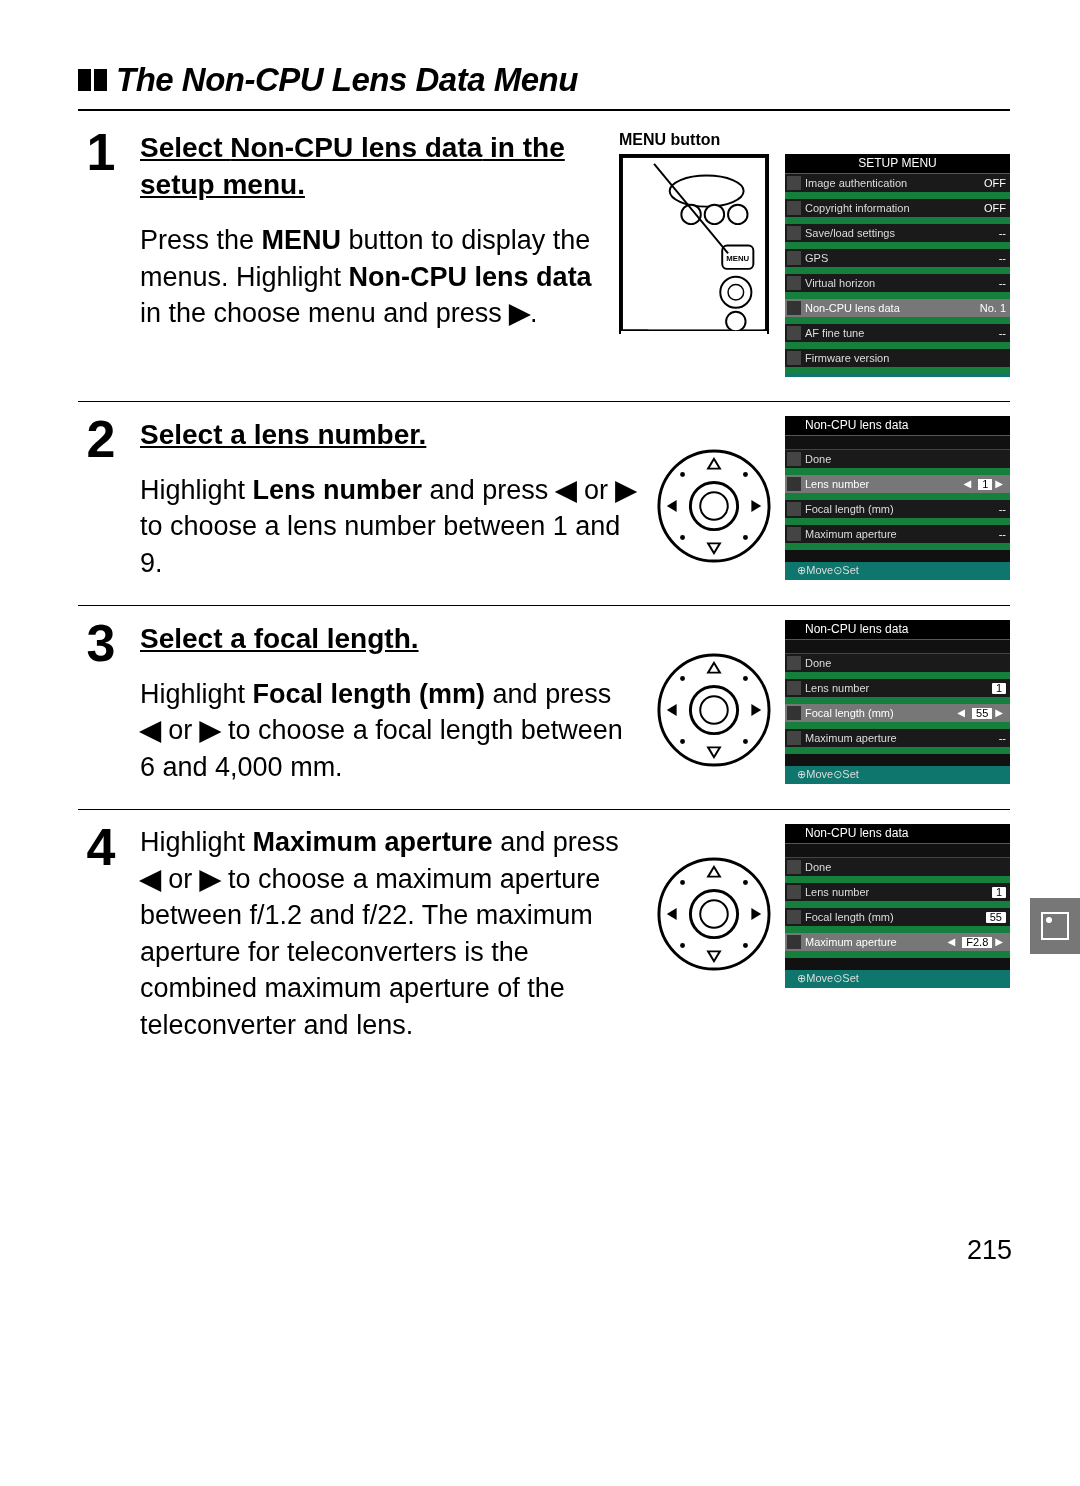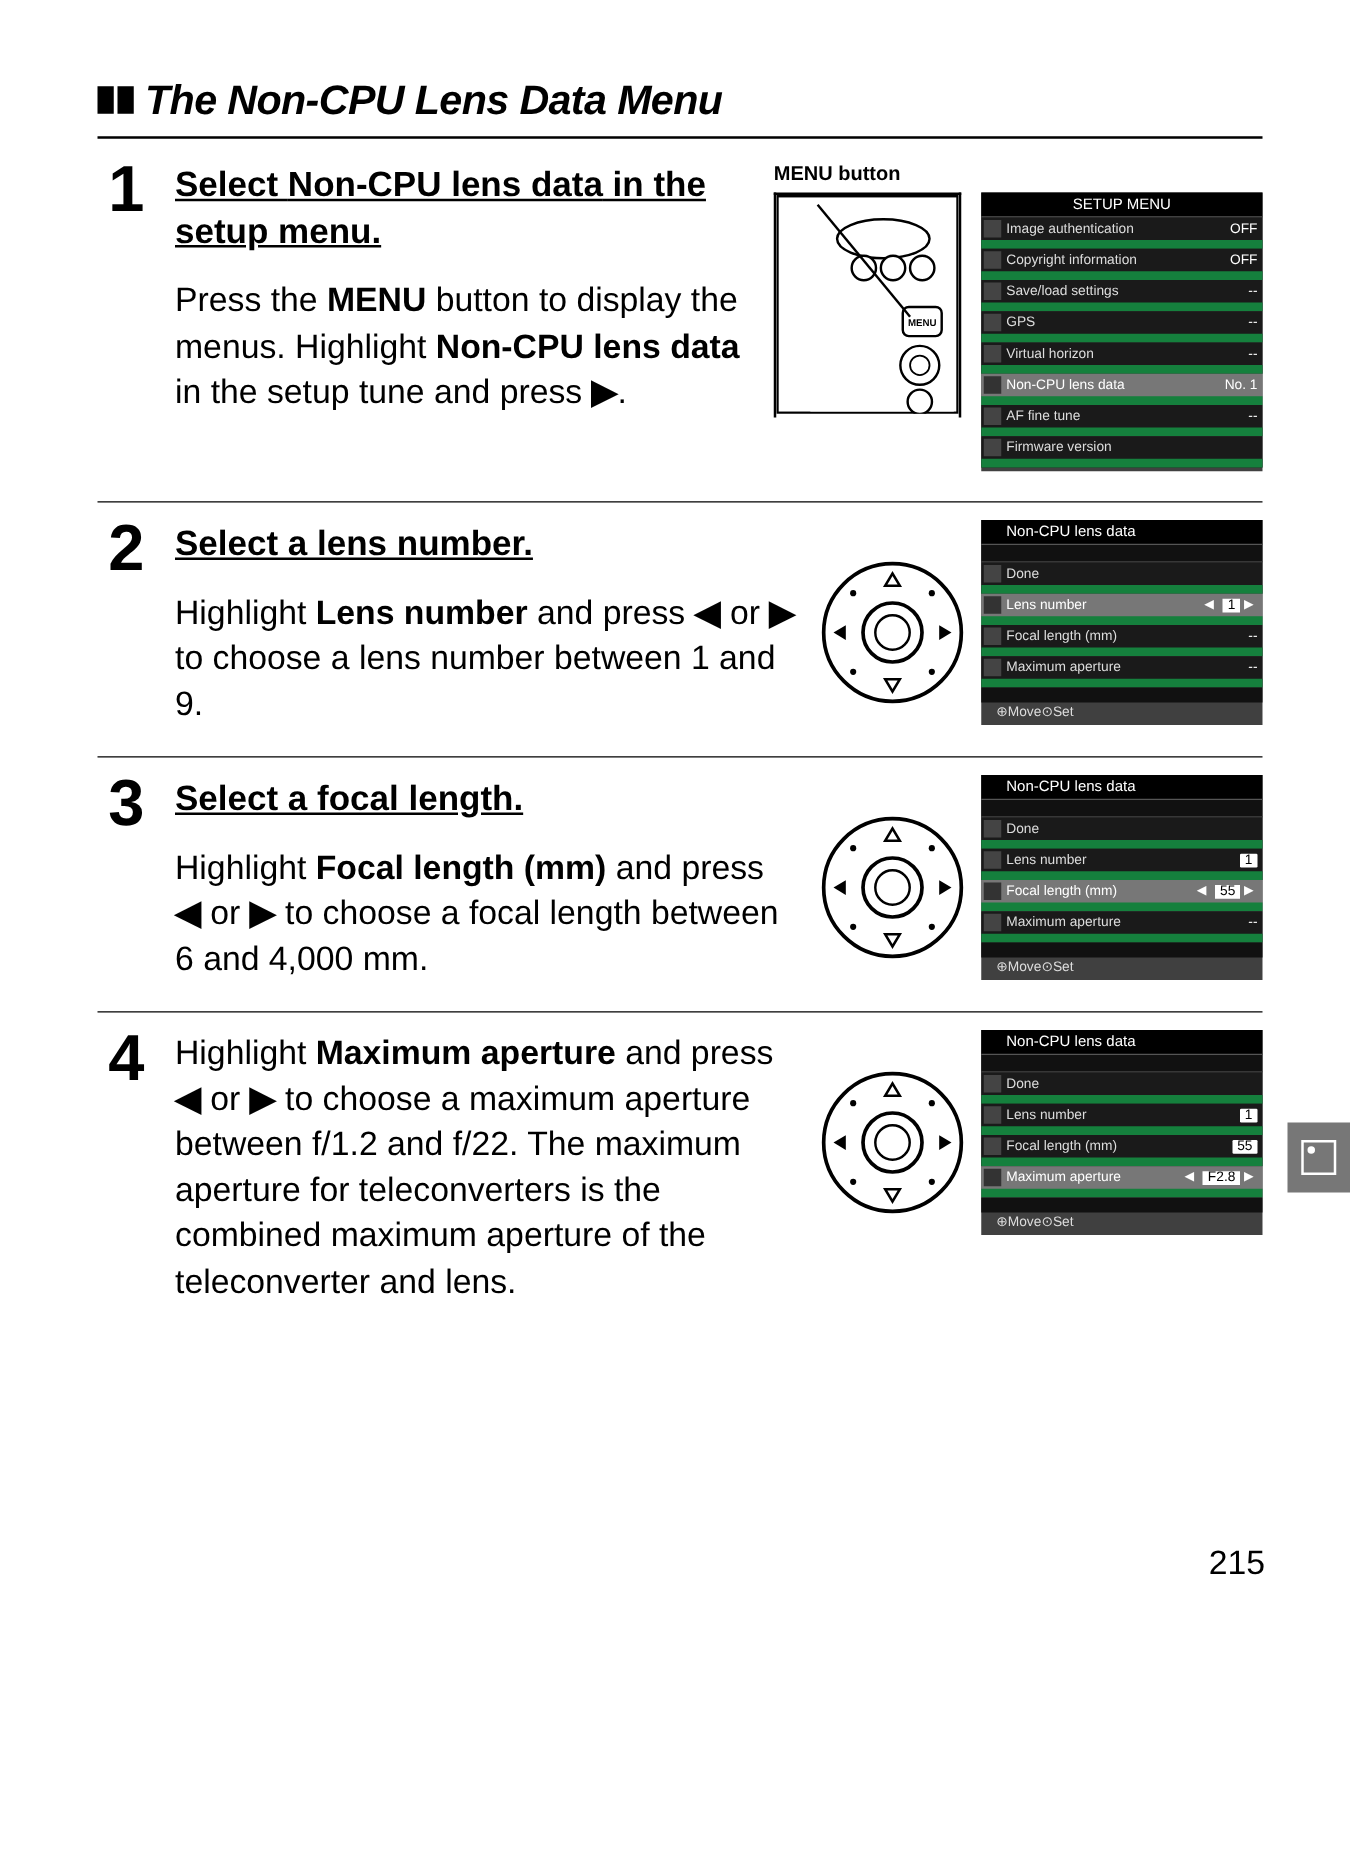--- a/index.html
+++ b/index.html
@@ -72,21 +72,21 @@
   .step1-right { display: flex; gap: 16px; align-items: flex-start; }
   .camera-illus {
     width: 150px; height: 180px;
     border: 2px solid #000; border-bottom: none;
     border-radius: 0 0 0 0;
     position: relative;
     overflow: hidden;
   }
   .lcd {
     width: 225px;
-    background: #404040;
+    background: #0f766e;
     font-size: 12px;
     color: #fff;
     line-height: 1;
     padding-bottom: 3px;
   }
   .lcd-title {
     background: #000; color: #fff;
     text-align: center;
     font-size: 12px;
     padding: 3px 0 4px;
@@ -156,21 +156,21 @@
 
 <div class="step">
   <div class="step-num">1</div>
   <div class="step-body">
     <div class="step-columns">
       <div class="left-col">
         <div class="step-heading">
           <span>Select </span><b>Non-CPU lens data</b><span> in the setup menu.</span>
         </div>
         <div class="step-text">
-          <span>Press the </span><span class="menu-word">MENU</span><span> button to display the menus. Highlight </span><b>Non-CPU lens data</b><span> in the setup tune and press </span><span class="arrow">▶</span><span>.</span>
+          <span>Press the </span><span class="menu-word">MENU</span><span> button to display the menus. Highlight </span><b>Non-CPU lens data</b><span> in the choose menu and press </span><span class="arrow">▶</span><span>.</span>
         </div>
       </div>
       <div class="right-col">
         <div class="step-right-label"><span class="menu-word">MENU</span><span> button</span></div>
         <div class="step1-right">
           <div class="camera-illus">
             <svg viewBox="0 0 150 180">
               <rect x="1" y="1" width="148" height="178" fill="#fff" stroke="#000" stroke-width="2"></rect>
               <path d="M 28 6 Q 40 0 80 4 L 146 4 L 146 178 L 28 178 Z" fill="#fff"></path>
               <ellipse cx="88" cy="36" rx="38" ry="16" fill="#fff" stroke="#000" stroke-width="2"></ellipse>

